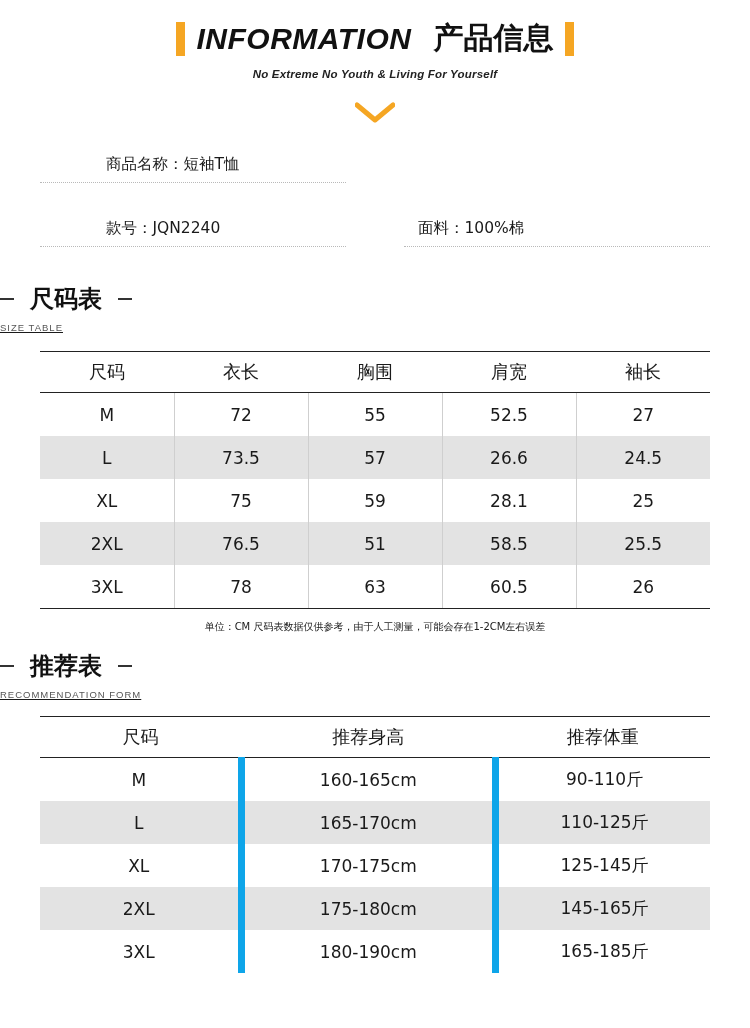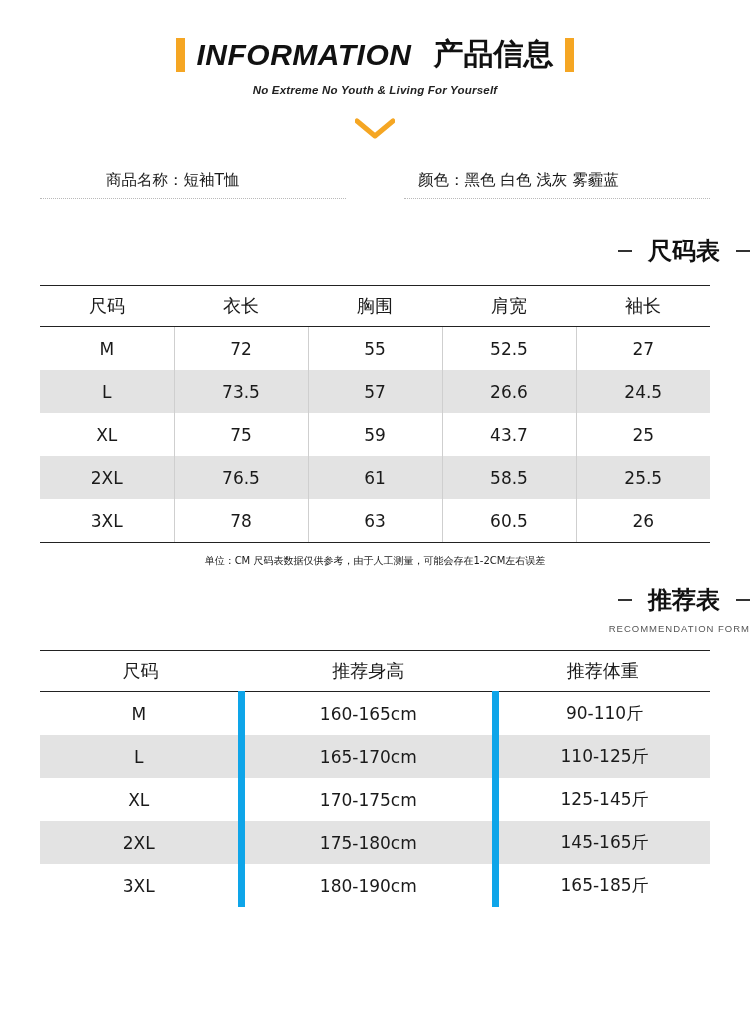--- a/index.html
+++ b/index.html
@@ -13,21 +13,20 @@
     font-family: "Liberation Sans", sans-serif;
     color: #1a1a1a;
     overflow: hidden;
   }
 
   .page {
     position: relative;
     width: 750px;
     height: 732px;
     box-sizing: border-box;
-    margin-top: 16px;
   }
 
   
   .header {
     padding-top: 18px;
     text-align: center;
   }
   .header-title-row {
     display: flex;
     align-items: center;
@@ -104,22 +103,23 @@
   }
   .info-label {
     color: #1a1a1a;
   }
   .info-value {
     color: #1a1a1a;
   }
 
   
   .section-title-wrap {
-    text-align: right;
+    text-align: left;
     margin-top: 36px;
+    text-decoration: underline;
   }
   .section-title {
     display: inline-flex;
     align-items: center;
     justify-content: center;
     gap: 16px;
     font-size: 24px;
     font-weight: bold;
     color: #111111;
     font-family: "DejaVu Sans", sans-serif;
@@ -236,32 +236,38 @@
     <svg class="chevron" viewBox="0 0 40 22">
       <path d="M2 3 L20 18 L38 3" fill="none" stroke="#f5a623" stroke-width="5" stroke-linecap="round" stroke-linejoin="round"></path>
     </svg>
   </div>
 
   <div class="info">
     <div class="info-row first">
       <div class="info-cell left-pad">
         <span class="info-label">商品名称：</span><span class="info-value">短袖T恤</span>
       </div>
+    </div>
+    <div class="info-row second">
+      <div class="info-cell left-pad">
+        <span class="info-label">款号：</span><span class="info-value">JQN2240</span>
+      </div>
       <div class="info-cell right-pad">
-        <span class="info-label">颜色：</span><span class="info-value">黑色 白色 浅灰 雾霾蓝</span>
+        <span class="info-label">面料：</span><span class="info-value">100%棉</span>
       </div>
     </div>
   </div>
 
   <div class="section-title-wrap">
     <div class="section-title">
       <span class="dash"></span>
       <span>尺码表</span>
       <span class="dash"></span>
     </div>
+    <div class="section-sub">SIZE TABLE</div>
   </div>
 
   <div class="table-wrap">
     <table class="size-table">
       <thead>
         <tr class="top-rule">
           <th style="width:20%">尺码</th>
           <th style="width:20%">衣长</th>
           <th style="width:20%">胸围</th>
           <th style="width:20%">肩宽</th>
@@ -280,27 +286,27 @@
           <td>L</td>
           <td>73.5</td>
           <td>57</td>
           <td>26.6</td>
           <td>24.5</td>
         </tr>
         <tr>
           <td>XL</td>
           <td>75</td>
           <td>59</td>
-          <td>43.7</td>
+          <td>28.1</td>
           <td>25</td>
         </tr>
         <tr class="alt">
           <td>2XL</td>
           <td>76.5</td>
-          <td>61</td>
+          <td>51</td>
           <td>58.5</td>
           <td>25.5</td>
         </tr>
         <tr>
           <td>3XL</td>
           <td>78</td>
           <td>63</td>
           <td>60.5</td>
           <td>26</td>
         </tr>

